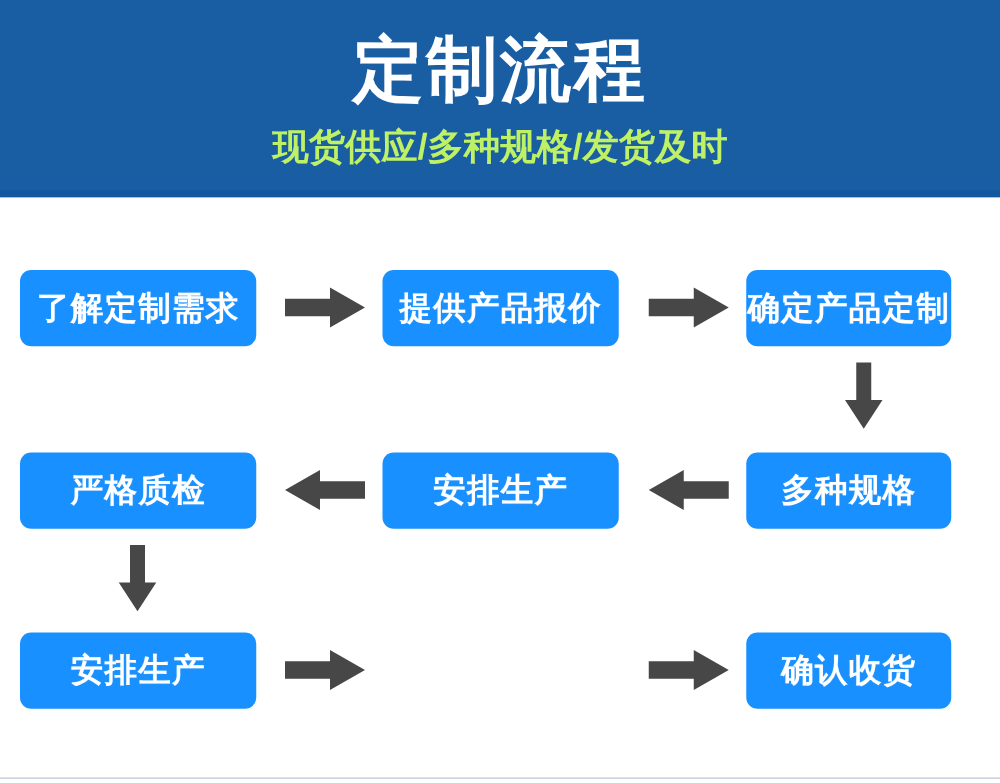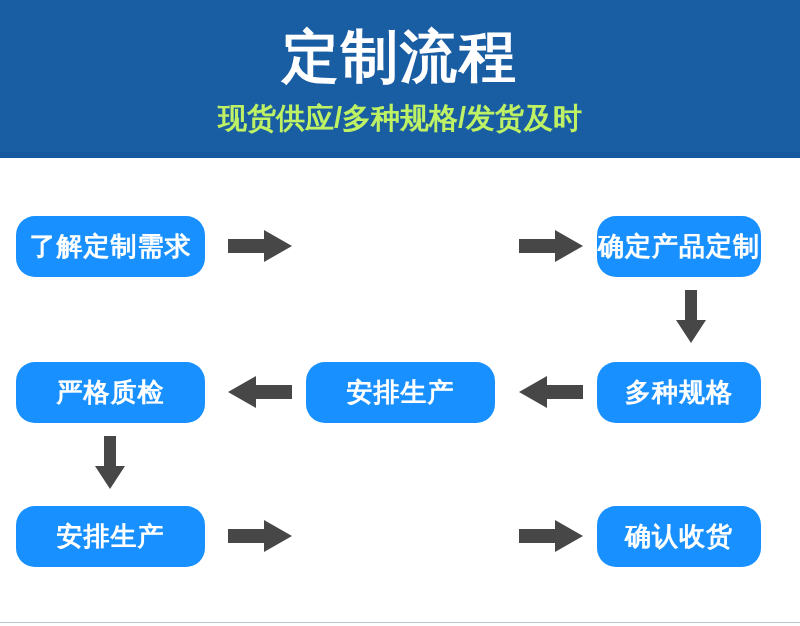--- a/index.html
+++ b/index.html
@@ -80,21 +80,21 @@
     left: 0;
     top: 158px;
     width: 800px;
     height: 468px;
     background: #ffffff;
   }
 
   .node {
     position: absolute;
     background: #1890ff;
-    border-radius: 19px;
+    border-radius: 9px;
     color: #ffffff;
     font-size: 26px;
     font-weight: bold;
     letter-spacing: 1px;
     display: flex;
     align-items: center;
     justify-content: center;
     box-sizing: border-box;
     white-space: nowrap;
     text-shadow: 0 0 1px rgba(255,255,255,0.25);
@@ -154,20 +154,21 @@
   <div class="flow">
 
     <div class="node col1 row1">了解定制需求</div>
 
     <div class="arrow arrow-h ah-r1c1">
       <svg width="72" height="36" viewBox="0 0 72 36" aria-hidden="true">
         <polygon points="4,11 40,11 40,2 68,18 40,34 40,25 4,25" fill="#474747"></polygon>
       </svg>
     </div>
 
+    <div class="node col2 row1">提供产品报价</div>
 
     <div class="arrow arrow-h ah-r1c2">
       <svg width="72" height="36" viewBox="0 0 72 36" aria-hidden="true">
         <polygon points="4,11 40,11 40,2 68,18 40,34 40,25 4,25" fill="#474747"></polygon>
       </svg>
     </div>
 
     <div class="node col3 row1">确定产品定制</div>
 
     <div class="arrow arrow-v av-c3">

